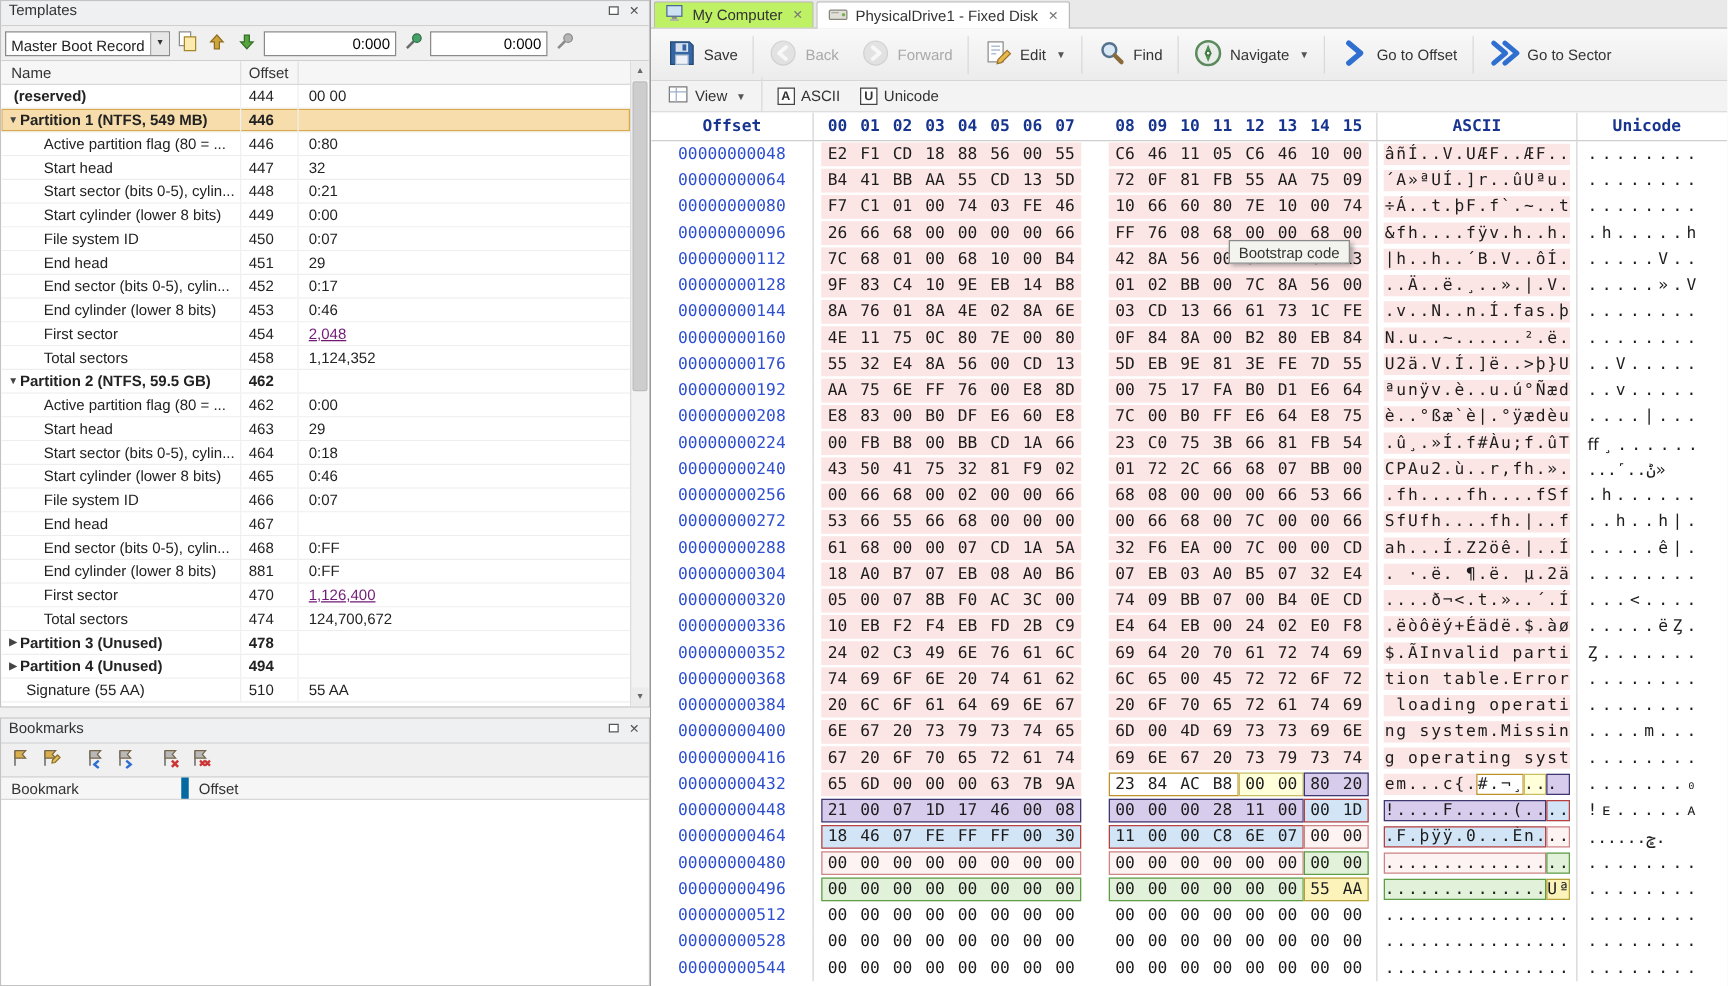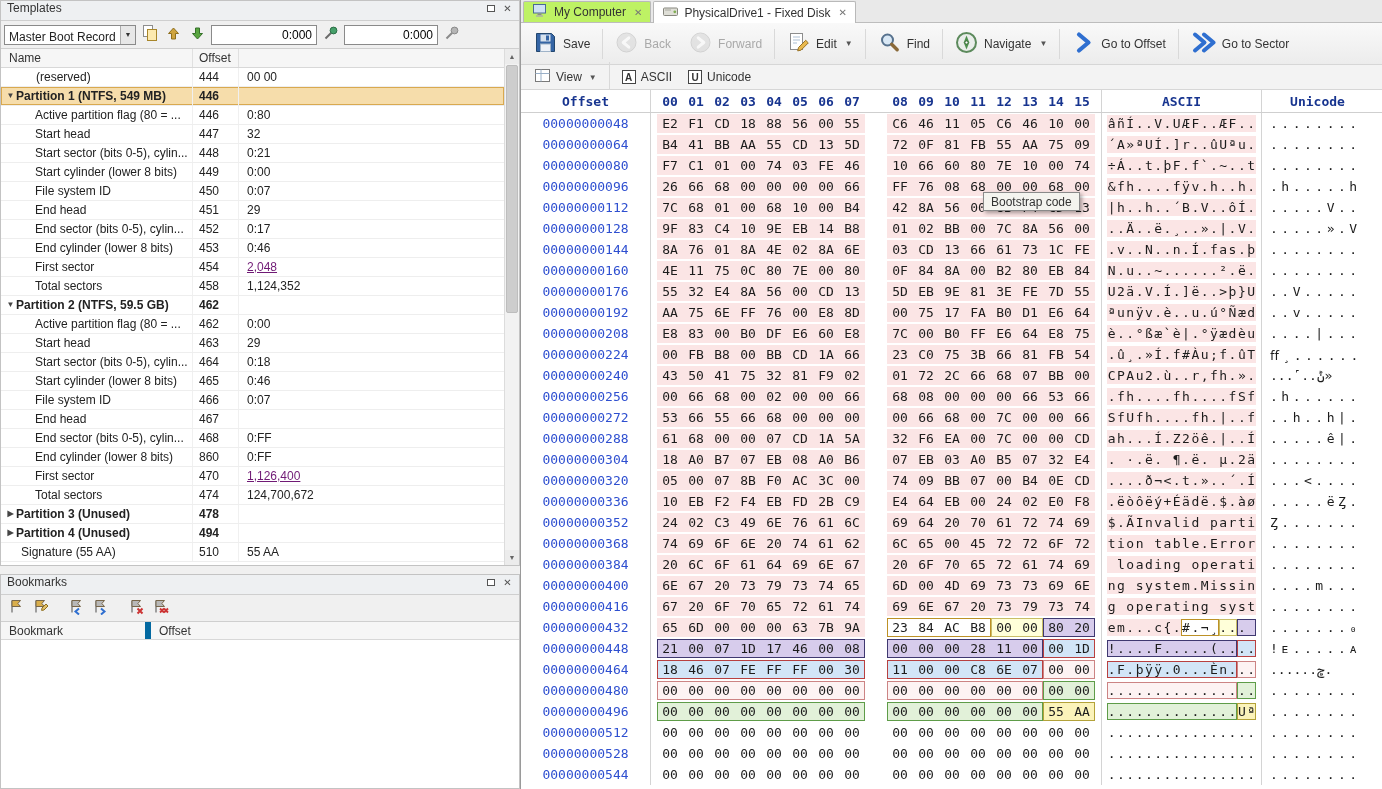--- a/index.html
+++ b/index.html
@@ -136,21 +136,21 @@
               </svg></span>
           </span>
       </div>
       <div class="tpl-table">
         <div class="tpl-head">
           <div class="col-name">Name</div>
           <div class="col-off">Offset</div>
         </div>
         <div class="tpl-body">
             <div class="tpl-row">
-              <div class="rc-name" style="padding-left: 35px;">
+              <div class="rc-name" style="padding-left: 10px; font-weight: bold;">
                 <span>(reserved)</span>
               </div>
               <div class="rc-off">444</div>
               <div class="rc-val">00 00</div>
             </div>
             <div class="tpl-row group selected">
               <div class="rc-name" style="padding-left: 4px;">
                 <span class="arrow">▼</span>
                 <span>Partition 1 (NTFS, 549 MB)</span>
               </div>
@@ -280,21 +280,21 @@
               <div class="rc-name" style="padding-left: 34px;">
                 <span>End sector (bits 0-5), cylin...</span>
               </div>
               <div class="rc-off">468</div>
               <div class="rc-val">0:FF</div>
             </div>
             <div class="tpl-row">
               <div class="rc-name" style="padding-left: 34px;">
                 <span>End cylinder (lower 8 bits)</span>
               </div>
-              <div class="rc-off">860</div>
+              <div class="rc-off">881</div>
               <div class="rc-val">0:FF</div>
             </div>
             <div class="tpl-row">
               <div class="rc-name" style="padding-left: 34px;">
                 <span>First sector</span>
               </div>
               <div class="rc-off">470</div>
               <div class="rc-val"><span class="vlink">1,126,400</span></div>
             </div>
             <div class="tpl-row">

